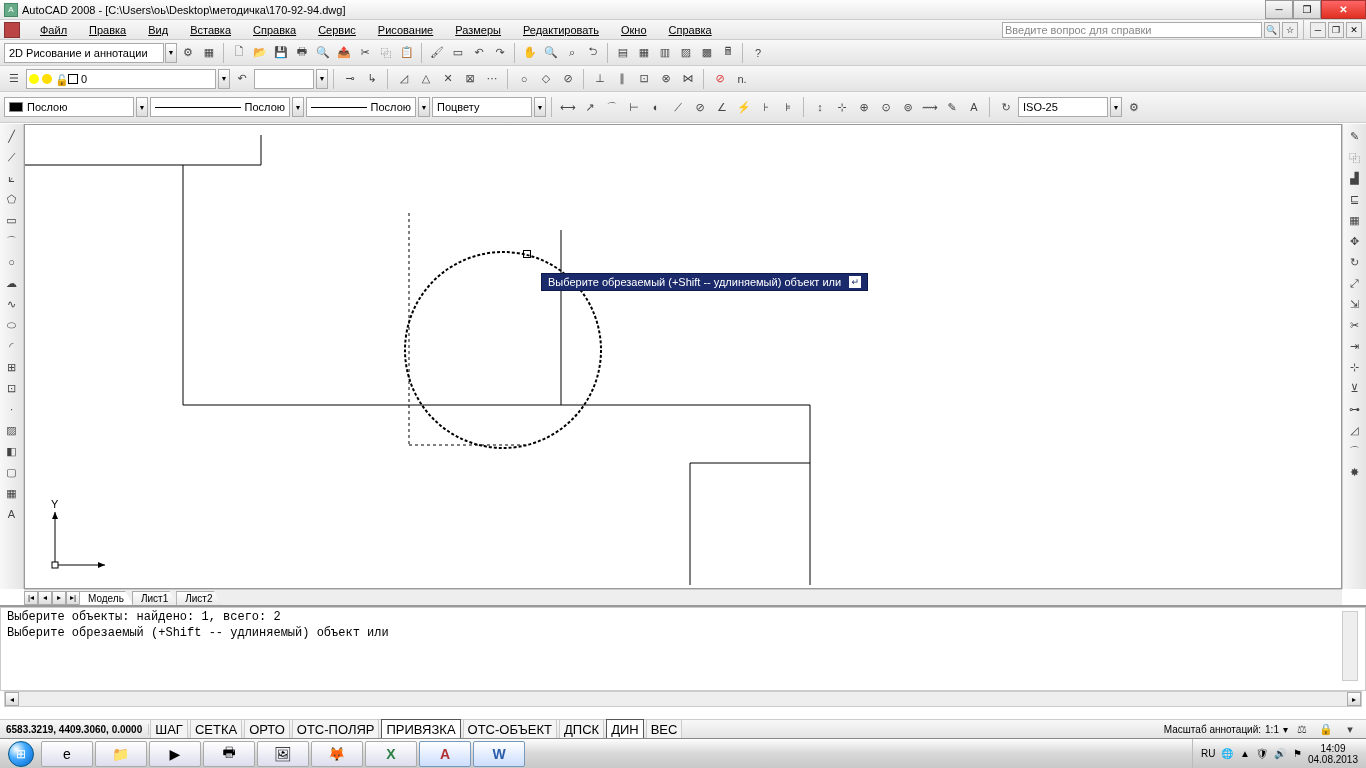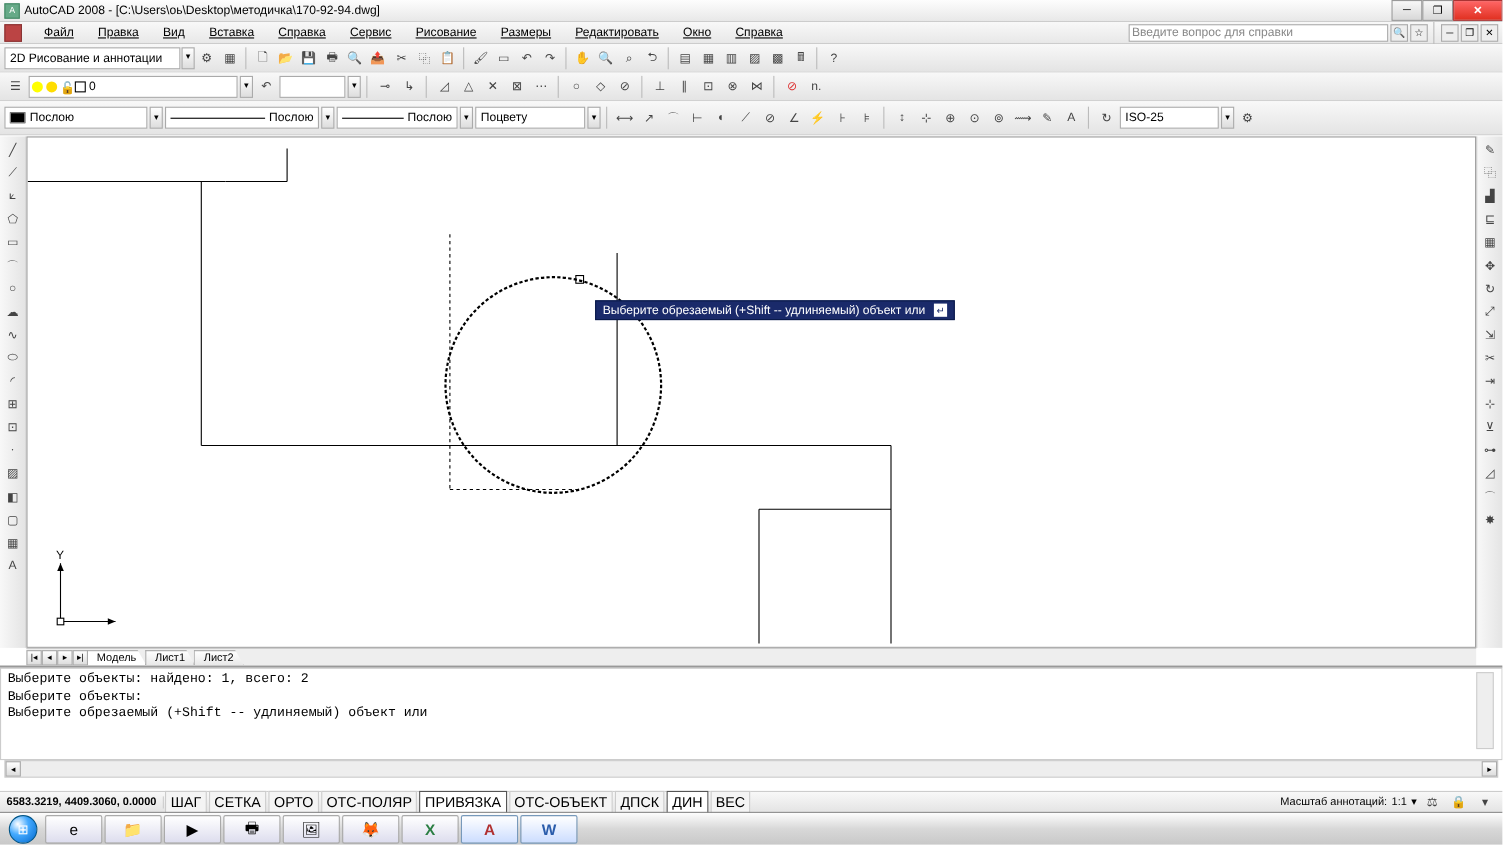--- a/index.html
+++ b/index.html
@@ -7,21 +7,21 @@
 .titlebar { height:20px; background:linear-gradient(#fdfdfd,#e8e8e8); border-bottom:1px solid #ccc; display:flex; align-items:center; padding-left:4px; position:relative;}
 .titlebar .logo { width:14px; height:14px; background:#6a8; border:1px solid #486; margin-right:4px; display:inline-block; font-size:8px; color:#fff; text-align:center; line-height:12px;}
 .titlebar .title { }
 .win-btns { position:absolute; right:0; top:0; display:flex; height:19px;}
 .win-btn { width:28px; display:flex; align-items:center; justify-content:center; border:1px solid #999; background:linear-gradient(#f8f8f8,#d8d8d8); font-size:10px; font-family:Arial;}
 .win-btn.close { background:linear-gradient(#f66,#e03020); color:#fff; width:45px; border-color:#a33; font-weight:bold;}
 .menubar { height:20px; background:linear-gradient(#f8f8f8,#e8e8e8); border-bottom:1px solid #ccc; display:flex; align-items:center; padding:0 4px; gap:10px;}
 .menubar .mitem { padding:2px 6px; text-decoration:underline; cursor:default;}
 .menubar .logo { width:16px; height:16px; background:#b44; border:1px solid #833; margin-right:4px;}
 .help-search { margin-left:auto; display:flex; align-items:center; gap:2px;}
-.help-search input { width:236px; height:16px; font-size:11px; padding:0 2px; border:1px solid #aaa; color:#888;}
+.help-search input { width:260px; height:16px; font-size:11px; padding:0 2px; border:1px solid #aaa; color:#888;}
 .help-search .sicon, .doc-btn { width:16px; height:16px; border:1px solid #aaa; background:#eee; display:flex; align-items:center; justify-content:center; font-size:9px;}
 .toolbar-row { height:26px; background:linear-gradient(#f8f8f8,#e4e4e4); border-bottom:1px solid #ccc; display:flex; align-items:center; padding:0 4px; gap:1px;}
 .tb-sep { width:2px; height:20px; border-left:1px solid #bbb; margin:0 3px;}
 .tb-btn { width:20px; height:20px; display:flex; align-items:center; justify-content:center; font-size:11px; color:#444; border:1px solid transparent; border-radius:2px;}
 .tb-ddbtn { width:12px; height:20px; border:1px solid #aaa; background:linear-gradient(#fff,#ddd); font-size:7px; display:flex; align-items:center; justify-content:center;}
 .layer-row { height:26px; background:linear-gradient(#f8f8f8,#e4e4e4); border-bottom:1px solid #ccc; display:flex; align-items:center; padding:0 4px; gap:2px;}
 .layer-combo { width:190px; height:20px; border:1px solid #aaa; background:#fff; display:flex; align-items:center; padding:0 2px; gap:3px; font-size:11px;}
 .tiny-icon { width:10px; height:10px; display:inline-block;}
 .prop-row { height:31px; background:linear-gradient(#f8f8f8,#e4e4e4); border-bottom:1px solid #ccc; display:flex; align-items:center; padding:0 4px; gap:2px;}
 .prop-combo { height:20px; border:1px solid #aaa; background:#fff; display:flex; align-items:center; padding:0 4px; font-size:11px; gap:4px;}
@@ -311,21 +311,20 @@
   <div class="tab-nav-btn">▸</div>
   <div class="tab-nav-btn">▸|</div>
   <div class="tab active"><span>Модель</span></div>
   <div class="tab"><span>Лист1</span></div>
   <div class="tab"><span>Лист2</span></div>
 </div>
 
 <div class="cmd-area">
   <div class="cmd-hist">
     <div>Выберите объекты: найдено: 1, всего: 2</div>
-    <div>Выберите объекты:</div>
     <div>Выберите обрезаемый (+Shift -- удлиняемый) объект или</div>
   </div>
   <div class="cmd-scroll"></div>
   <div class="cmd-hscroll">
     <div class="lbtn">◂</div>
     <div class="rbtn">▸</div>
   </div>
 </div>
 
 <div class="statusbar">
@@ -347,13 +346,25 @@
     </div>
   <div class="task-btn">e</div>
   <div class="task-btn">📁</div>
   <div class="task-btn">▶</div>
   <div class="task-btn">🖶</div>
   <div class="task-btn">🖼</div>
   <div class="task-btn">🦊</div>
   <div class="task-btn" style="color:#2a7e43;font-weight:bold">X</div>
   <div class="task-btn active" style="color:#b03030;font-weight:bold">A</div>
   <div class="task-btn active" style="color:#2a5cab;font-weight:bold">W</div>
+  <div class="tray">
+    <span>RU</span>
+    <span>🌐</span>
+    <span>▲</span>
+    <span>🛡</span>
+    <span>🔊</span>
+    <span>⚑</span>
+    <div class="clock">
+      <div>14:09</div>
+      <div>04.08.2013</div>
+    </div>
+  </div>
 </div>
 
 </body></html>

